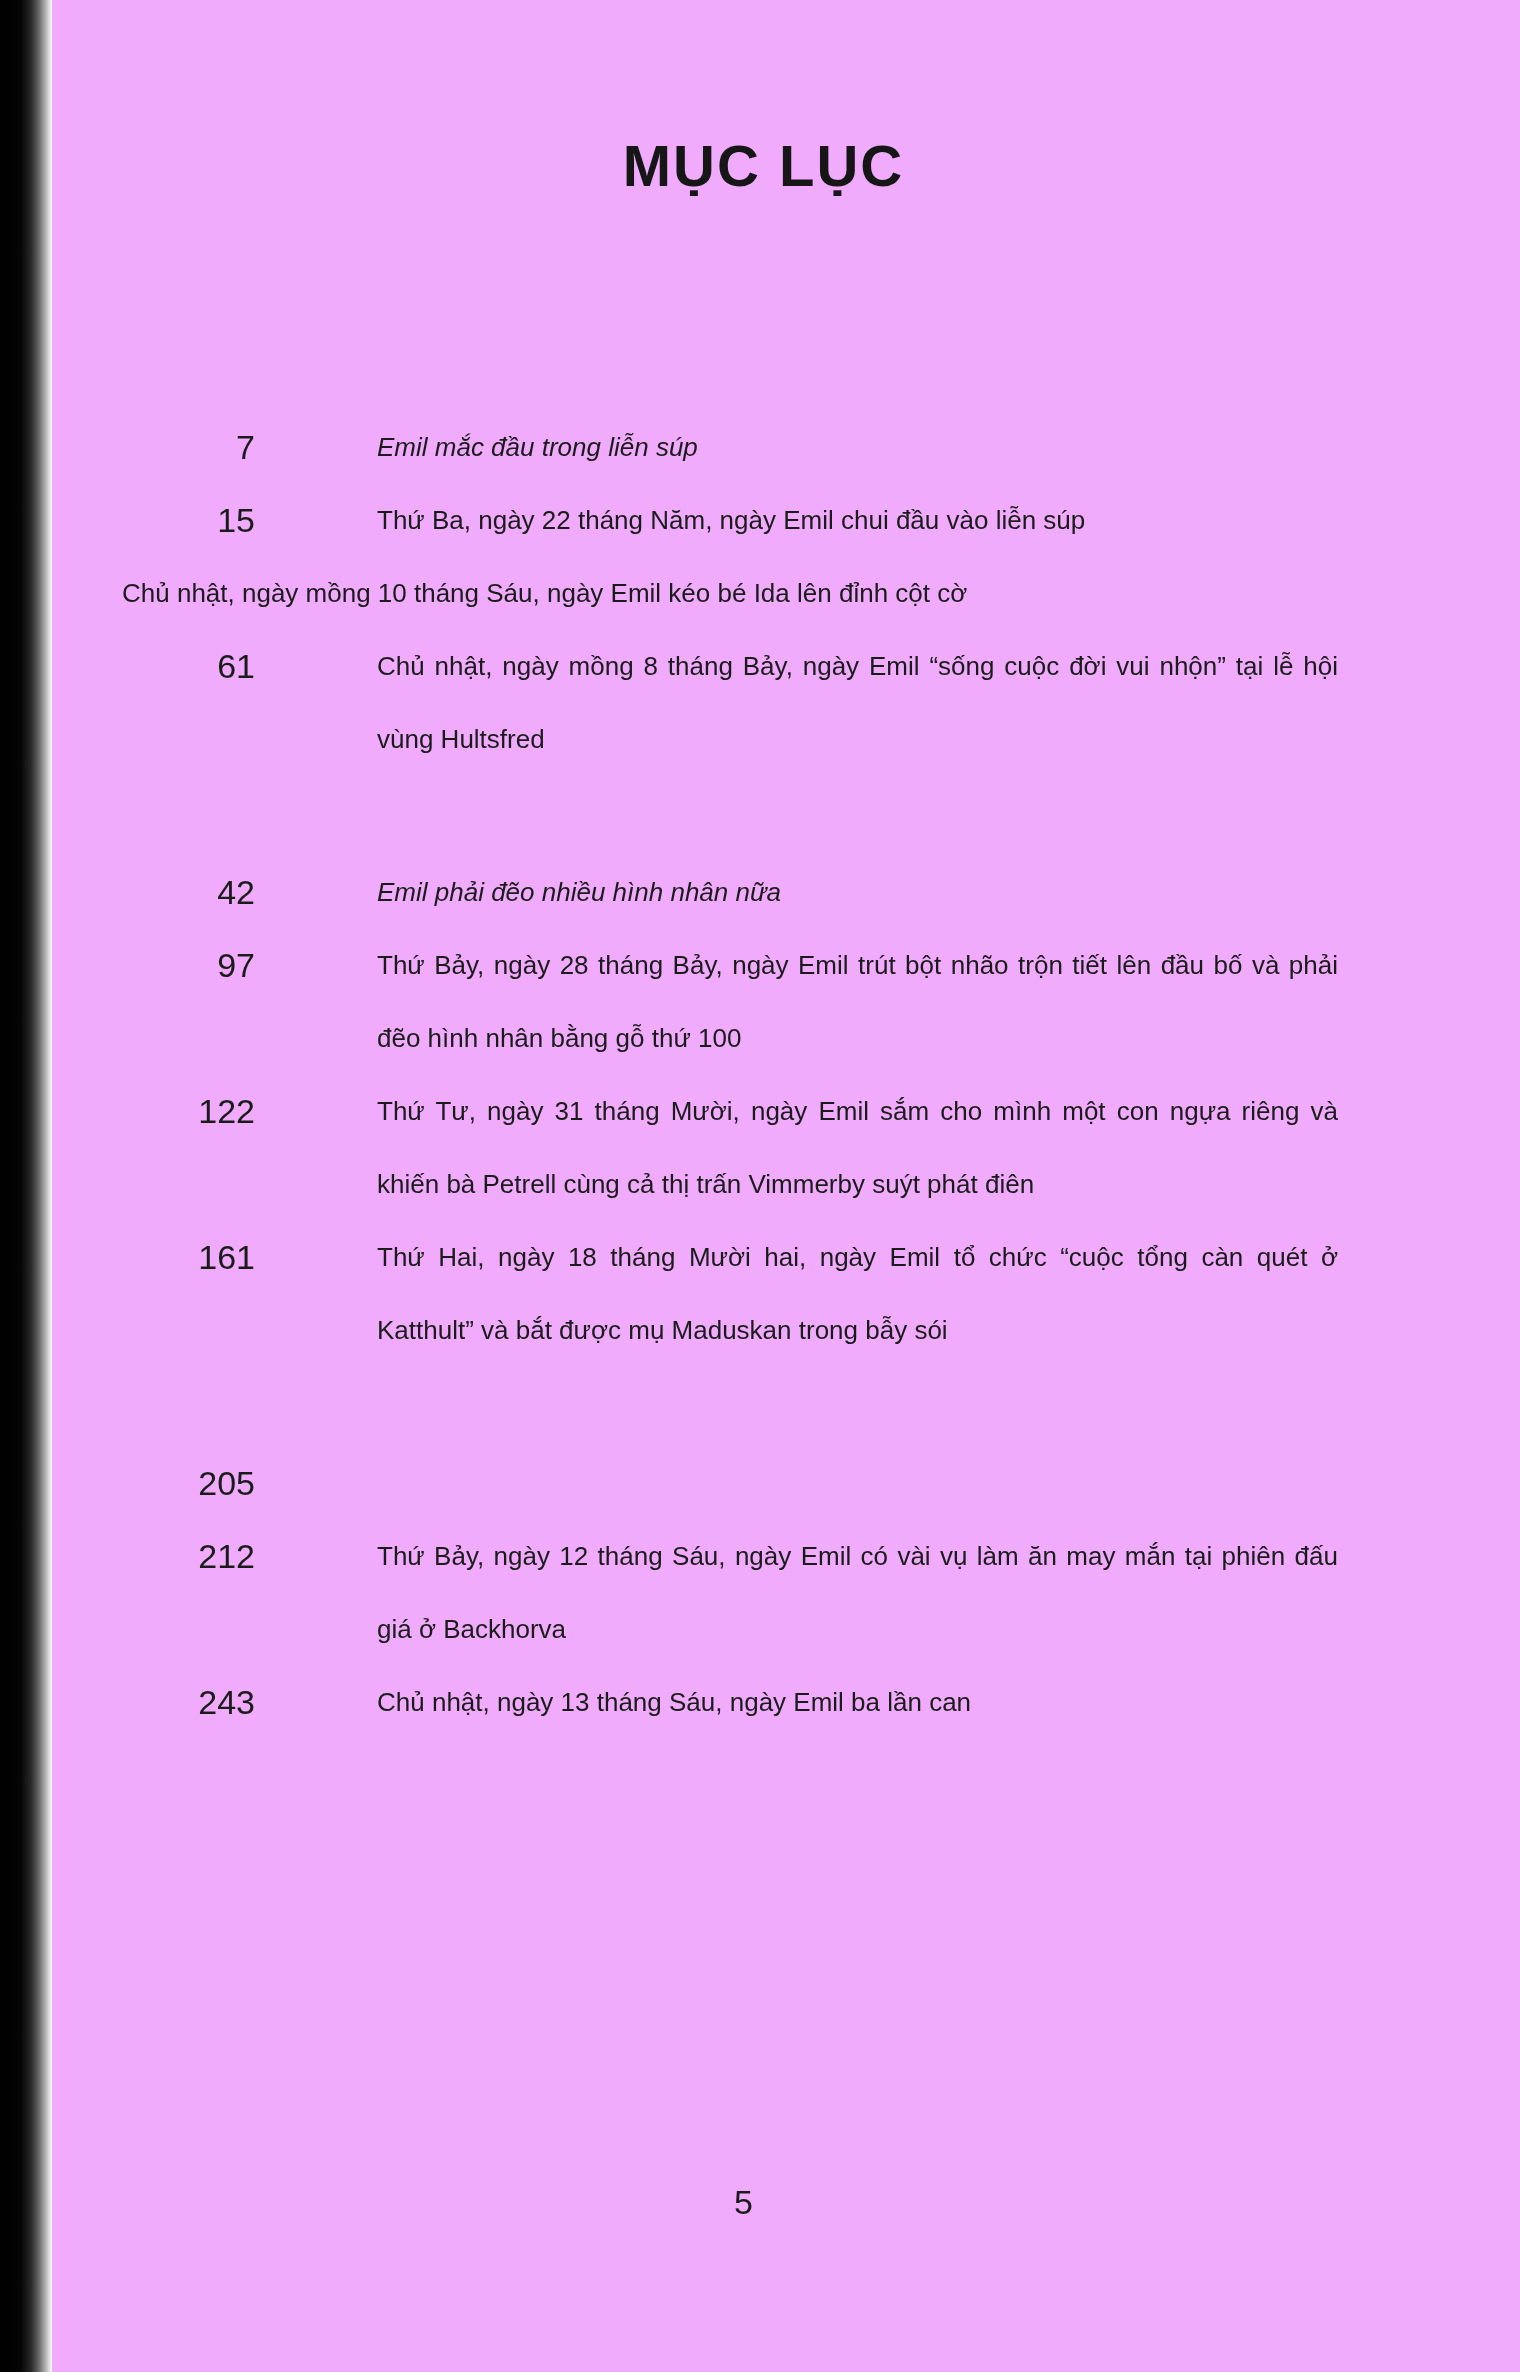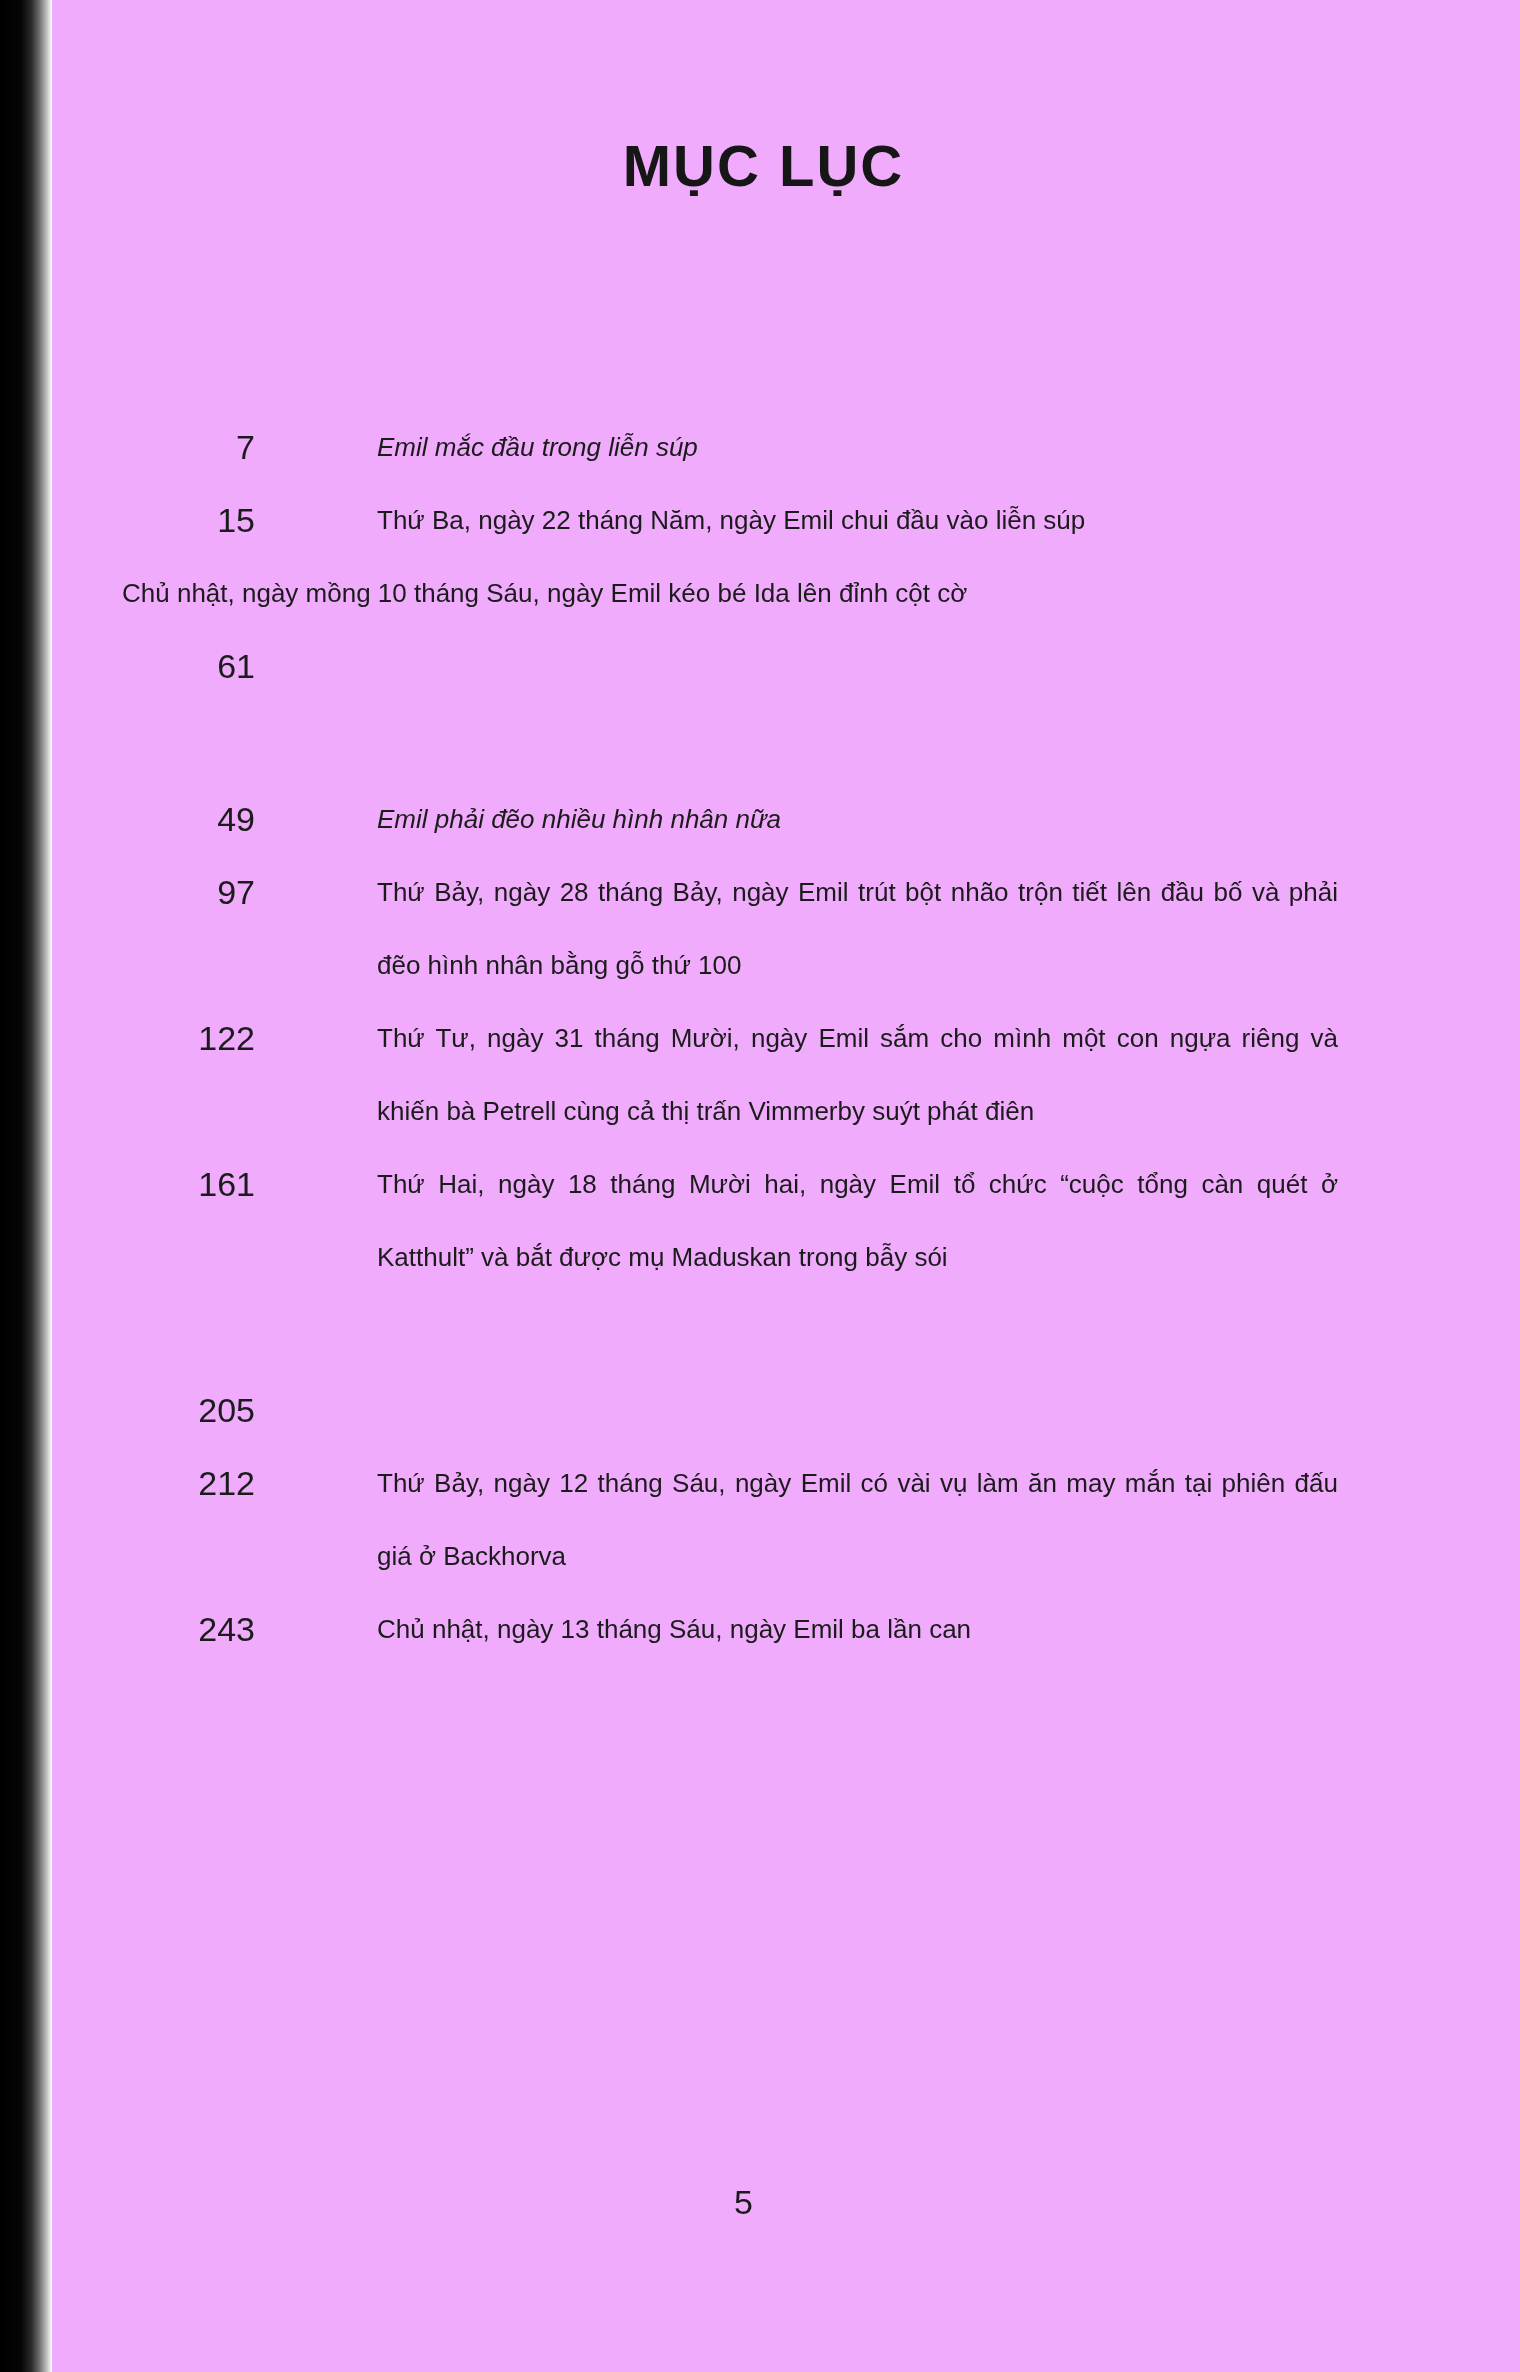--- a/index.html
+++ b/index.html
@@ -101,25 +101,26 @@
         </div>
         <div class="entry">
           <div class="num">15</div>
           <div class="text">Thứ Ba, ngày 22 tháng Năm, ngày Emil chui đầu vào liễn súp</div>
         </div>
         <div class="entry">
           <div class="text">Chủ nhật, ngày mồng 10 tháng Sáu, ngày Emil kéo bé Ida lên đỉnh cột cờ</div>
         </div>
         <div class="entry">
           <div class="num">61</div>
+          <div class="text">Chủ nhật, ngày mồng 8 tháng Bảy, ngày Emil “sống cuộc đời vui nhộn” tại lễ hội vùng Hultsfred</div>
         </div>
       </div>
       <div class="section">
         <div class="entry italic">
-          <div class="num">49</div>
+          <div class="num">42</div>
           <div class="text">Emil phải đẽo nhiều hình nhân nữa</div>
         </div>
         <div class="entry">
           <div class="num">97</div>
           <div class="text">Thứ Bảy, ngày 28 tháng Bảy, ngày Emil trút bột nhão trộn tiết lên đầu bố và phải đẽo hình nhân bằng gỗ thứ 100</div>
         </div>
         <div class="entry">
           <div class="num">122</div>
           <div class="text">Thứ Tư, ngày 31 tháng Mười, ngày Emil sắm cho mình một con ngựa riêng và khiến bà Petrell cùng cả thị trấn Vimmerby suýt phát điên</div>
         </div>

